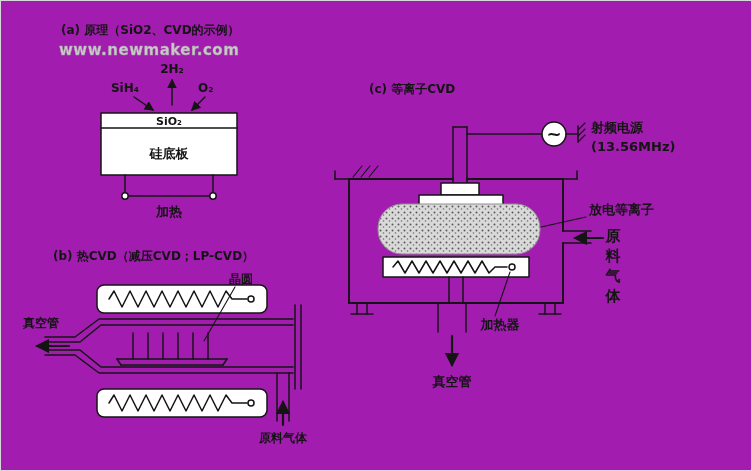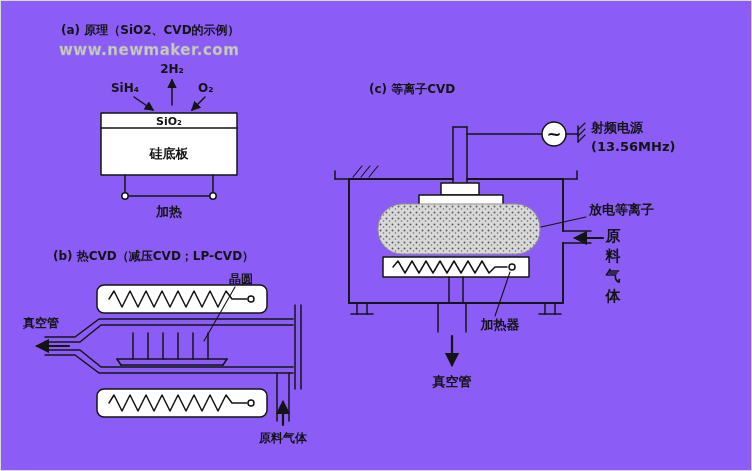--- a/index.html
+++ b/index.html
@@ -1,16 +1,16 @@
 <!DOCTYPE html>
 <html><head>
 <meta charset="utf-8">
 <style>
   body { margin:0; background:#fff; }
-  .canvas { width:752px; height:471px; box-sizing:border-box; border:1px solid #d8d8d8; background:#8b5cf6; }
+  .canvas { width:752px; height:471px; box-sizing:border-box; border:1px solid #d8d8d8; background:#a21caf; }
   svg { display:block; }
   .txt { font-family:"DejaVu Sans","Liberation Sans",sans-serif; font-weight:700; fill:#141414; }
   .f11 { font-size:11px; } .f12 { font-size:12px; } .f13 { font-size:13px; }
   .f15 { font-size:15px; } .f18 { font-size:18px; }
   .wm  { font-family:"DejaVu Sans",sans-serif; font-weight:700; font-size:15px;
          fill:#c9c9c9; stroke:#a6a6a6; stroke-width:.4px; letter-spacing:.5px; }
   .s   { stroke:#141414; stroke-width:1.5; fill:none; stroke-linecap:round; stroke-linejoin:round; }
   .s2  { stroke-width:1.9; }
   .sThin { stroke-width:1.1; }
   .sf  { stroke:#141414; stroke-width:1.5; fill:#fff; stroke-linejoin:round; }

